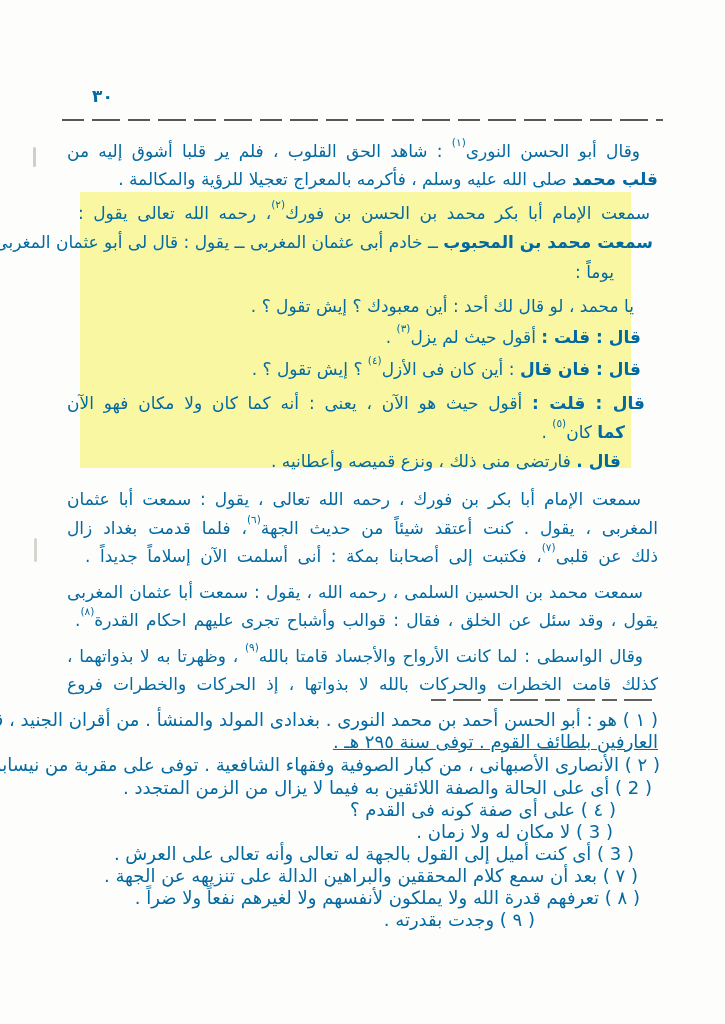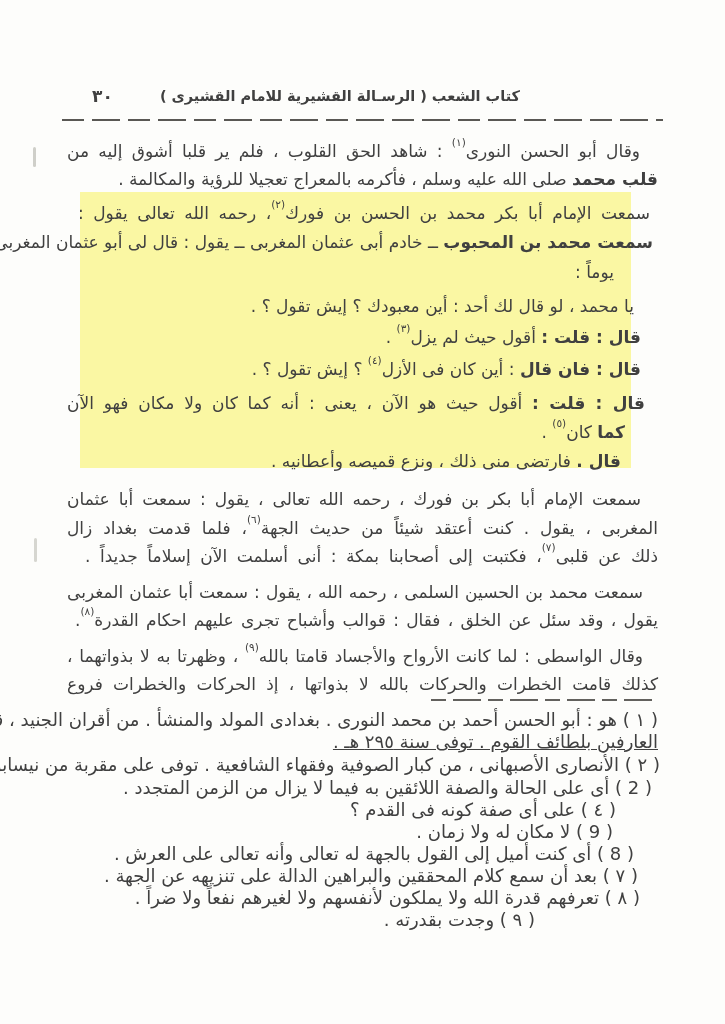--- a/index.html
+++ b/index.html
@@ -51,25 +51,24 @@
   .fline.just{text-align:justify;text-align-last:justify;}
   sup.ref{font-size:.62em;position:relative;top:-.45em;line-height:0;}
   b{font-weight:bold;}
   .speck{position:absolute;z-index:0;border-radius:2px;}
   .speck1{left:33px;top:147px;width:3px;height:20px;background:#cfcfc9;}
   .speck2{left:34px;top:538px;width:3px;height:24px;background:#d6d6d0;}
 </style>
 </head>
 <body>
 
-<div class="page" style="background: rgb(253, 253, 251); color: #404040;">
+<div class="page" style="background: rgb(253, 253, 251); color: #0369a1;">
 
   <div class="page-number">٣٠</div>
 
-  <div class="header-title">كتاب الشعب ( الرسـالة القشيرية للامام القشيرى )</div>
 
   <div class="header-rule"></div>
 
   <div class="highlight-bg" id="highlight-bg" style="background: rgb(250, 247, 163); left: 80px; top: 192px; width: 551px; height: 276px;"></div>
 
   <div id="body-lines">
       <div class="line just" style="top: 138px; right: 85px; width: 573px;">وقال أبو الحسن النورى<sup class="ref">(١)</sup> : شاهد الحق القلوب ، فلم ير قلبا أشوق إليه من</div>
       <div class="line" style="top: 166px; right: 67px;"><b>قلب محمد</b> صلى الله عليه وسلم ، فأكرمه بالمعراج تعجيلا للرؤية والمكالمة .</div>
       <div class="line just" style="top: 200px; right: 75px; width: 572px; margin-left: 33px;">سمعت الإمام أبا بكر محمد بن الحسن بن فورك<sup class="ref">(٢)</sup>، رحمه الله تعالى يقول :</div>
       <div class="line just" style="top: 229px; right: 72px; width: 586px;"><b>سمعت محمد بن المحبوب</b> ــ خادم أبى عثمان المغربى ــ يقول : قال لى أبو عثمان المغربى</div>
@@ -90,22 +89,22 @@
     </div>
 
   <div class="footnote-rule"></div>
 
   <div id="footnote-lines">
       <div class="fline just" style="top: 710px; right: 67px; width: 593px;">( ١ ) هو : أبو الحسن أحمد بن محمد النورى . بغدادى المولد والمنشأ . من أقران الجنيد ، قال الخطيب البغدادى : هو أعلم</div>
       <div class="fline" style="top: 732px; right: 67px; text-decoration: underline;">العارفين بلطائف القوم . توفى سنة ٢٩٥ هـ .</div>
       <div class="fline just" style="top: 755px; right: 65px; width: 600px;">( ٢ ) الأنصارى الأصبهانى ، من كبار الصوفية وفقهاء الشافعية . توفى على مقربة من نيسابور ودفن بها سنة ٤٠٦ هـ</div>
       <div class="fline" style="top: 778px; right: 73px;">( 2 ) أى على الحالة والصفة اللائقين به فيما لا يزال من الزمن المتجدد .</div>
       <div class="fline" style="top: 800px; right: 109px;">( ٤ ) على أى صفة كونه فى القدم ؟</div>
-      <div class="fline" style="top: 822px; right: 112px;">( 9 ) لا مكان له ولا زمان .</div>
-      <div class="fline" style="top: 844px; right: 91px;">( 8 ) أى كنت أميل إلى القول بالجهة له تعالى وأنه تعالى على العرش .</div>
+      <div class="fline" style="top: 822px; right: 112px;">( 3 ) لا مكان له ولا زمان .</div>
+      <div class="fline" style="top: 844px; right: 91px;">( 3 ) أى كنت أميل إلى القول بالجهة له تعالى وأنه تعالى على العرش .</div>
       <div class="fline" style="top: 866px; right: 87px;">( ٧ ) بعد أن سمع كلام المحققين والبراهين الدالة على تنزيهه عن الجهة .</div>
       <div class="fline" style="top: 888px; right: 85px;">( ٨ ) تعرفهم قدرة الله ولا يملكون لأنفسهم ولا لغيرهم نفعاً ولا ضراً .</div>
       <div class="fline" style="top: 910px; right: 190px;">( ٩ ) وجدت بقدرته .</div>
     </div>
 
   <div class="speck speck1"></div>
   <div class="speck speck2"></div>
 
 </div>
 

